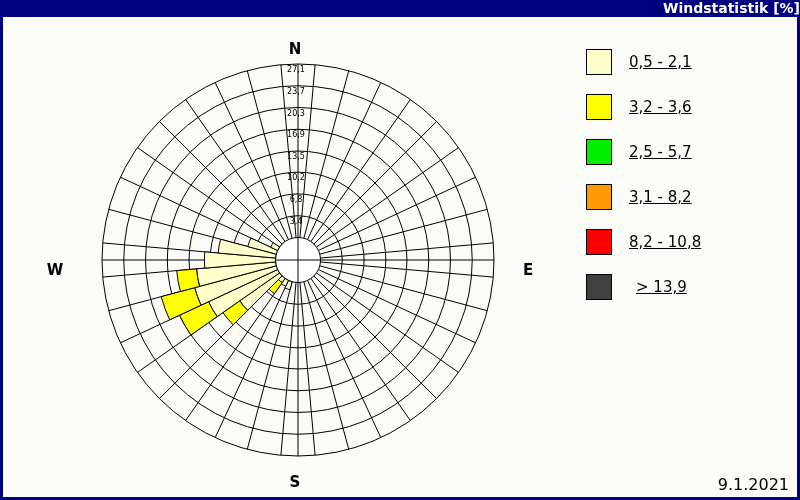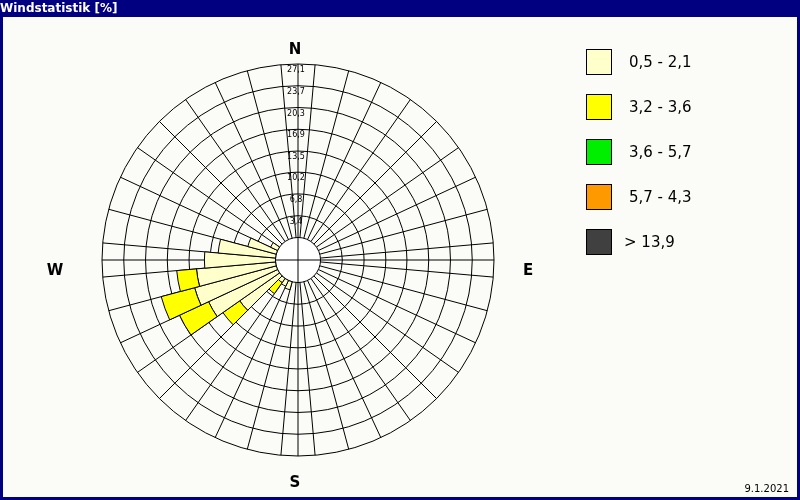--- a/index.html
+++ b/index.html
@@ -9,22 +9,22 @@
     background:#000080;
     font-family:"DejaVu Sans","Liberation Sans",sans-serif;
   }
   #app{
     position:absolute;left:0;top:0;width:800px;height:500px;
     background:#000080;
   }
   #titlebar{
     position:absolute;left:0;top:0;width:800px;height:16px;
     background:#000080;color:#ffffff;
-    font-size:12px;font-weight:bold;
-    text-align:left;line-height:16px;
+    font-size:14px;font-weight:bold;
+    text-align:right;line-height:16px;
     letter-spacing:0px;
   }
   #canvas{
     position:absolute;left:3px;top:17px;
     width:794px;height:480px;
     background:#fbfbf7;
     overflow:hidden;
   }
   .rose-wrap{position:absolute;left:0;top:0;width:794px;height:480px;}
   svg.rose{position:absolute;left:0;top:0;}
@@ -34,34 +34,34 @@
     text-align:center;
   }
   #lbl-N{left:272px;top:23px;width:40px;}
   #lbl-S{left:272px;top:456px;width:40px;}
   #lbl-W{left:32px;top:244px;width:40px;}
   #lbl-E{left:505px;top:244px;width:40px;}
   #legend{
     position:absolute;left:583px;top:22px;width:200px;
   }
   .legend-row{
-    display:flex;align-items:center;height:45px;
+    display:flex;align-items:center;height:45px;text-decoration:underline;
   }
   .swatch{
     width:26px;height:26px;border:1px solid #000000;
     box-sizing:border-box;flex:0 0 auto;
   }
   .legend-label{
     margin-left:17px;font-size:15px;color:#000000;
     white-space:nowrap;
   }
-  .legend-label.gt{margin-left:12px;}
+  .legend-label.gt{margin-left:24px;}
   #datestamp{
     position:absolute;right:8px;bottom:3px;
-    font-size:10px;color:#000000;
+    font-size:16px;color:#000000;
   }
   .ring-label{
     font-size:8px;fill:#000000;
     font-family:"DejaVu Sans","Liberation Sans",sans-serif;
   }
 </style>
 </head>
 <body>
 
 <div id="app">
@@ -163,25 +163,29 @@
         <div class="legend-row">
           <div class="swatch" style="background: rgb(255, 255, 204);"></div>
           <div class="legend-label">0,5 - 2,1</div>
         </div>
         <div class="legend-row">
           <div class="swatch" style="background: rgb(255, 255, 0);"></div>
           <div class="legend-label">3,2 - 3,6</div>
         </div>
         <div class="legend-row">
           <div class="swatch" style="background: rgb(0, 238, 0);"></div>
-          <div class="legend-label">3,6 - 5,7</div>
+          <div class="legend-label">2,5 - 5,7</div>
         </div>
         <div class="legend-row">
           <div class="swatch" style="background: rgb(255, 153, 0);"></div>
-          <div class="legend-label">5,7 - 4,3</div>
+          <div class="legend-label">3,1 - 8,2</div>
+        </div>
+        <div class="legend-row">
+          <div class="swatch" style="background: rgb(255, 0, 0);"></div>
+          <div class="legend-label">8,2 - 10,8</div>
         </div>
         <div class="legend-row">
           <div class="swatch" style="background: rgb(64, 64, 64);"></div>
           <div class="legend-label gt">&gt; 13,9</div>
         </div>
       </div>
 
     <div id="datestamp">9.1.2021</div>
   </div>
 

